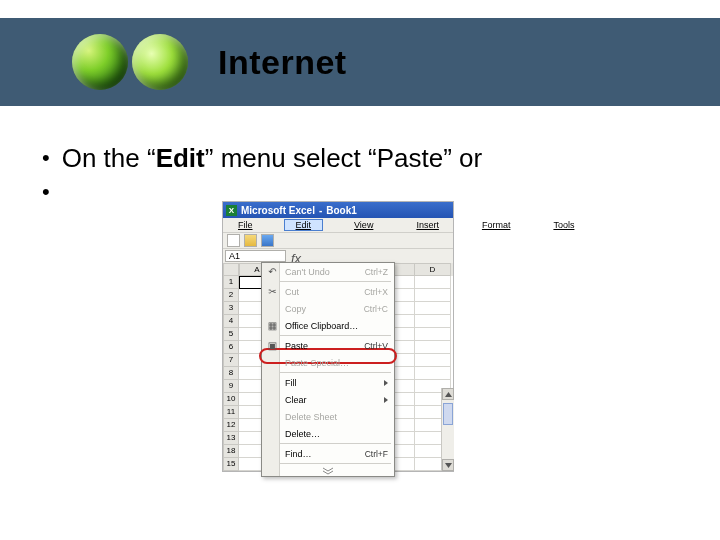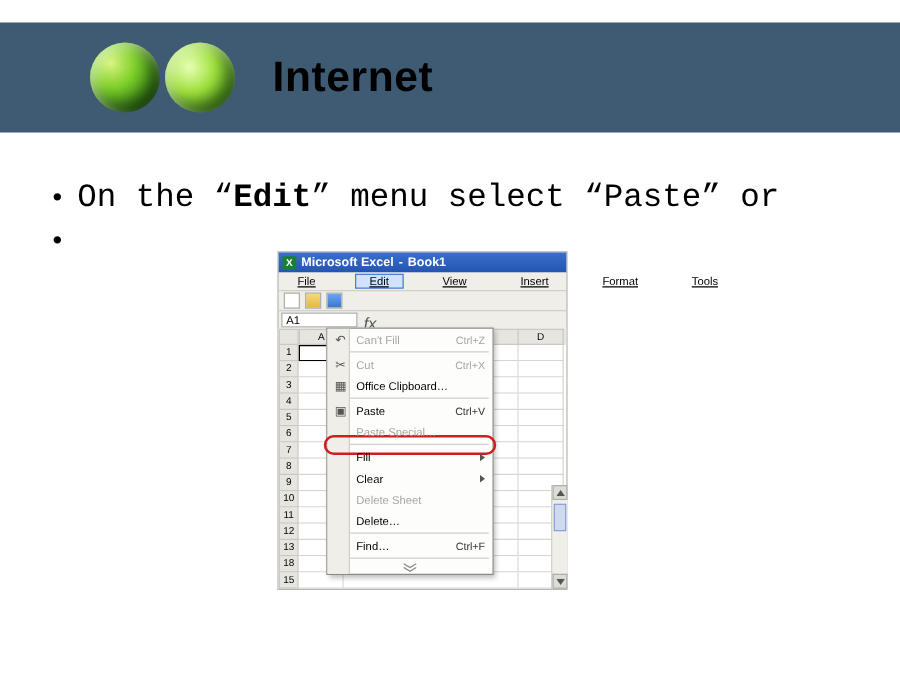--- a/index.html
+++ b/index.html
@@ -51,21 +51,21 @@
   .bullet-row {
     display: flex;
     align-items: flex-start;
     gap: 12px;
     line-height: 1.3;
   }
   .bullet-dot {
     font-size: 22px;
     line-height: 1.45;
   }
-  .bullet-text { display: inline; font-family: Liberation Mono, monospace; }
+  .bullet-text { display: inline; }
   .bold { font-weight: 700; }
   .screenshot {
     position: absolute;
     left: 222px;
     top: 201px;
     width: 232px;
     font-size: 10px;
     font-family: Tahoma, Arial, sans-serif;
     color: #000;
     border: 1px solid #b5b5b5;
@@ -432,28 +432,33 @@
             <div class="cell"></div>
             <div class="cell" style="width:140px"></div>
             <div class="cell"></div>
           </div>
       </div>
 
       <div class="edit-dropdown">
         <div class="leftstrip"></div>
         <div class="mi dim">
           <span class="ic">↶</span>
-          <span class="lbl">Can't Fill</span>
+          <span class="lbl">Can't Undo</span>
           <span class="sc">Ctrl+Z</span>
         </div>
         <div class="sep"></div>
         <div class="mi dim">
           <span class="ic">✂</span>
           <span class="lbl">Cut</span>
           <span class="sc">Ctrl+X</span>
+        </div>
+        <div class="mi dim">
+          <span class="ic"></span>
+          <span class="lbl">Copy</span>
+          <span class="sc">Ctrl+C</span>
         </div>
         <div class="mi">
           <span class="ic">▦</span>
           <span class="lbl">Office Clipboard…</span>
         </div>
         <div class="sep"></div>
         <div class="mi">
           <span class="ic">▣</span>
           <span class="lbl">Paste</span>
           <span class="sc">Ctrl+V</span>

